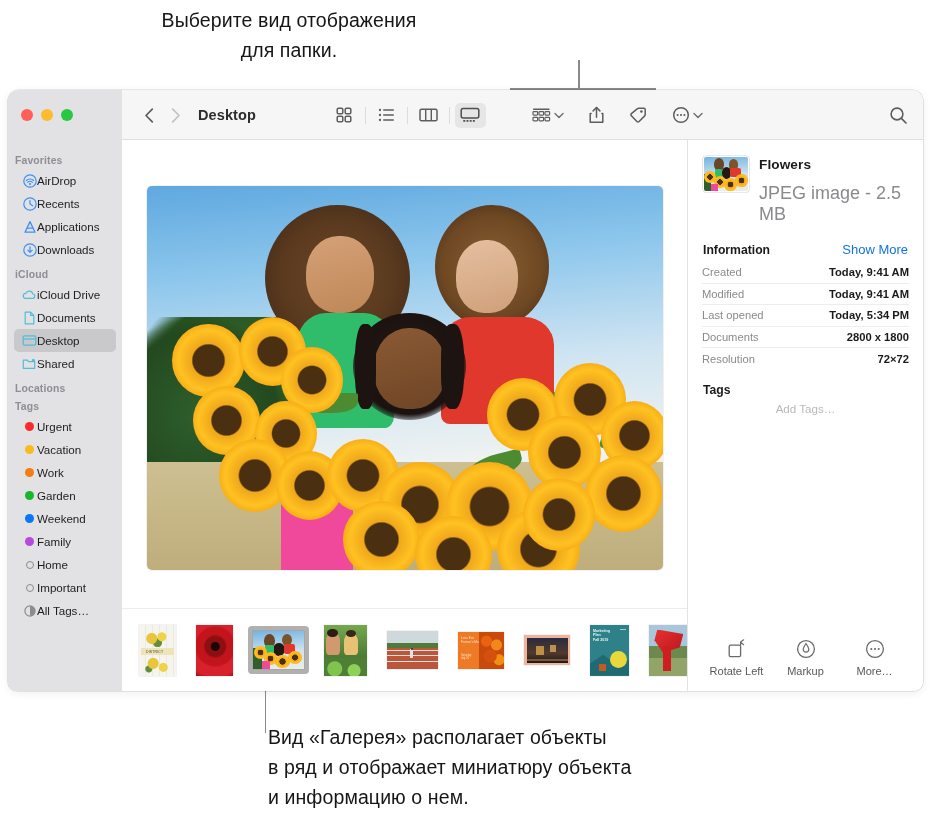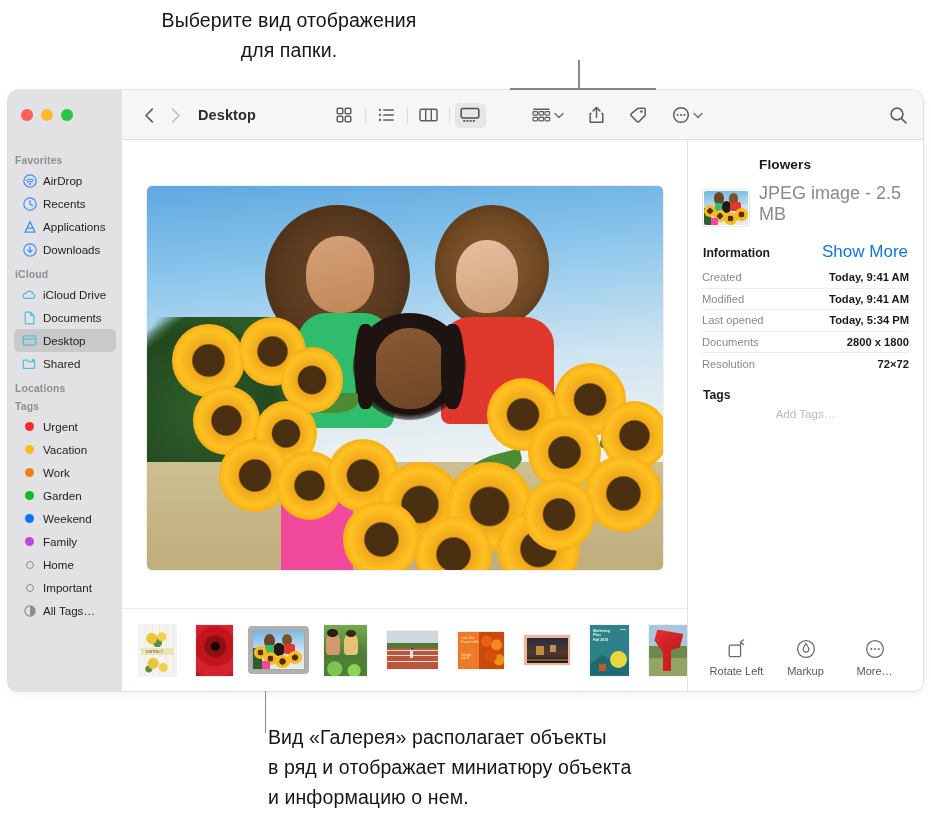--- a/index.html
+++ b/index.html
@@ -110,21 +110,21 @@
     font-size: 11.6px;
     overflow: hidden;
   }
   .sb-head {
     color: #8e8e93; font-size: 10.4px; font-weight: bold;
     padding: 8px 0 3px 7px; letter-spacing: 0.15px;
   }
   .sb-item {
     height: 23px; display: flex; align-items: center;
     margin: 0 6px; padding-left: 8px; border-radius: 5px;
-    color: #1d1d1f; gap: 6px;
+    color: #1d1d1f; 
   }
   .sb-item.sel { background: #c9c9cb; }
   .sb-ico { width: 15px; height: 15px; display: flex; align-items: center; justify-content: center; flex: 0 0 15px; }
   .sb-label { white-space: nowrap; overflow: hidden; }
   .dot { width: 9px; height: 9px; border-radius: 50%; }
   .dot.hollow { background: transparent; border: 1.2px solid #8b8b90; width: 8px; height: 8px; }
 
   
   #center {
     flex: 1 1 auto; min-width: 0;
@@ -163,32 +163,32 @@
   }
 
   
   #infopanel {
     width: 236px; flex: 0 0 236px;
     background: #ffffff;
     border-left: 0.6px solid #e3e3e3;
     display: flex; flex-direction: column;
     padding: 0 14px;
   }
-  #file-head { display: flex; align-items: flex-end; gap: 11px; padding: 17px 0 14px 2px; }
+  #file-head { display: flex; align-items: flex-start; gap: 11px; padding: 17px 0 14px 2px; }
   #file-thumb {
     width: 44px; height: 34px; flex: 0 0 44px;
     border-radius: 2px; overflow: hidden; position: relative;
     box-shadow: 0 0 0 1px #fff, 0 0 0 1.6px #d5d5d5;
   }
   #file-name { font-size: 13.6px; font-weight: bold; color: #1a1a1c; letter-spacing: 0.1px; }
   #file-meta { font-size: 18px; color: #8a8a8e; margin-top: 11px; }
 
   .sec-head-row { display: flex; align-items: baseline; justify-content: space-between; padding: 3px 1px 5px 1px; }
   .sec-head { font-size: 12.2px; font-weight: bold; color: #1a1a1c; }
-  #show-more { font-size: 17px; color: #1273e3; }
+  #show-more { font-size: 13px; color: #1273e3; }
 
   .inforow {
     display: flex; justify-content: space-between; align-items: center;
     height: 21.6px;
     border-bottom: 0.6px solid #ededed;
     font-size: 11.2px;
   }
   .inforow .k { color: #8a8a8e; }
   .inforow .v { color: #1a1a1c; font-weight: bold; }
 

